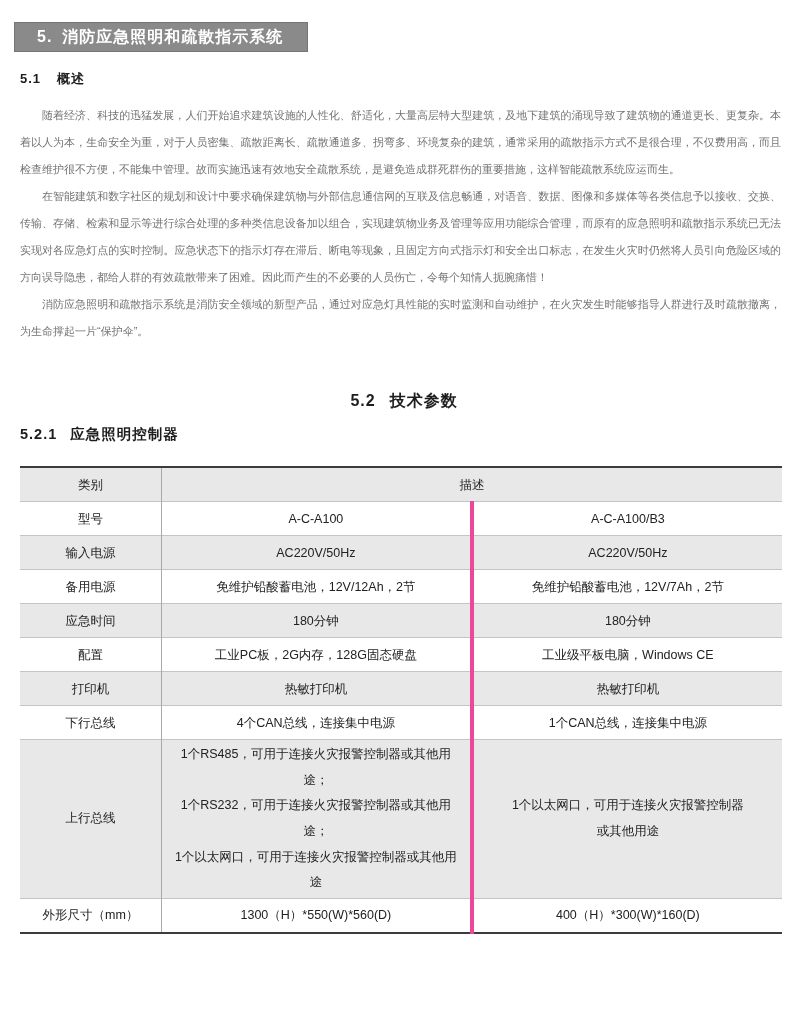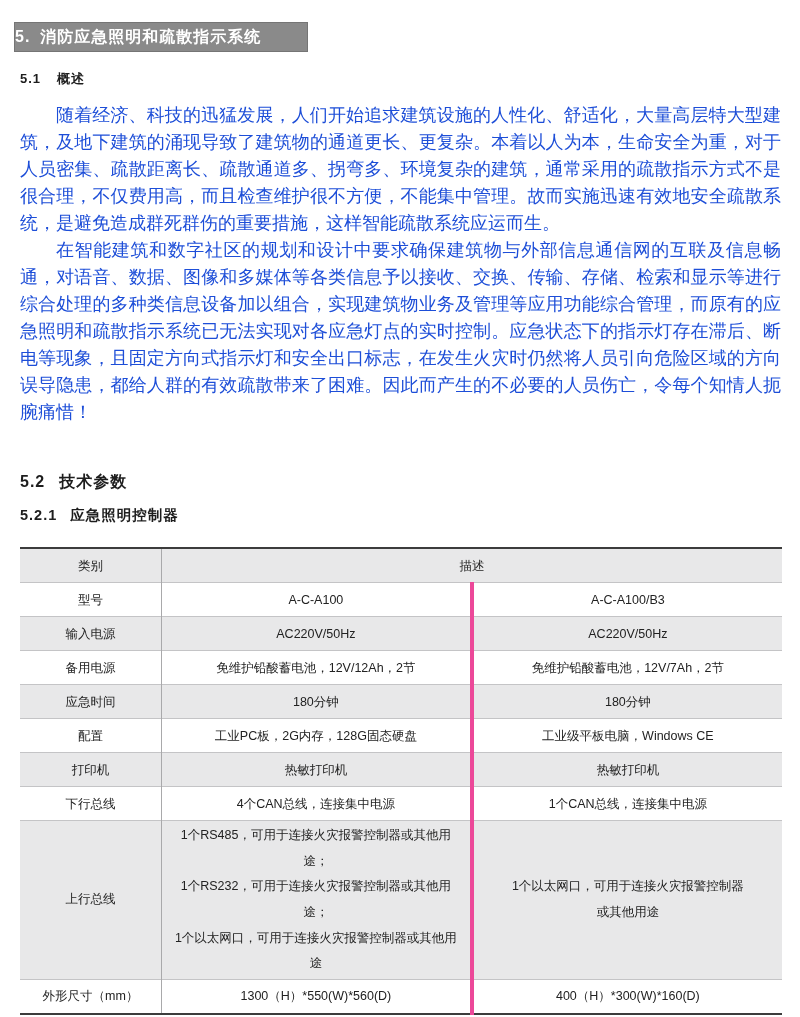--- a/index.html
+++ b/index.html
@@ -21,49 +21,50 @@
     margin: 22px 0 0 14px;
     width: 294px;
     height: 30px;
     background: #8a8a8a;
     border: 1px solid #757575;
     box-sizing: border-box;
     color: #ffffff;
     font-size: 16px;
     font-weight: bold;
     line-height: 28px;
-    padding-left: 0;
+    padding-left: 22px;
     letter-spacing: 1px;
   }
   .section-bar .num { margin-right: 10px; }
   
   .h51 {
     margin: 18px 0 0 20px;
     font-size: 13px;
     font-weight: bold;
     letter-spacing: 1px;
   }
   .h51 .num { margin-right: 16px; }
   
   .body-text {
     margin: 14px 19px 0 20px;
-    font-size: 18px;
+    font-size: 11px;
     line-height: 27px;
     text-align: justify;
-    color: #1d4ed8;
+    color: #737373;
   }
   .body-text p {
     margin: 0;
     text-indent: 2em;
   }
   .h52 {
     margin: 46px 12px 0 20px;
     font-size: 16px;
     font-weight: bold;
     letter-spacing: 1px;
+    text-align: center;
   }
   .h52 .num { margin-right: 14px; }
   .h521 {
     margin: 13px 0 0 20px;
     font-size: 14.5px;
     font-weight: bold;
     letter-spacing: 1px;
   }
   .h521 .num { margin-right: 13px; }
   
@@ -103,20 +104,21 @@
     <span class="num">5.</span><span>消防应急照明和疏散指示系统</span>
   </div>
 
   <div class="h51">
     <span class="num">5.1</span><span>概述</span>
   </div>
 
   <div class="body-text">
     <p>随着经济、科技的迅猛发展，人们开始追求建筑设施的人性化、舒适化，大量高层特大型建筑，及地下建筑的涌现导致了建筑物的通道更长、更复杂。本着以人为本，生命安全为重，对于人员密集、疏散距离长、疏散通道多、拐弯多、环境复杂的建筑，通常采用的疏散指示方式不是很合理，不仅费用高，而且检查维护很不方便，不能集中管理。故而实施迅速有效地安全疏散系统，是避免造成群死群伤的重要措施，这样智能疏散系统应运而生。</p>
     <p>在智能建筑和数字社区的规划和设计中要求确保建筑物与外部信息通信网的互联及信息畅通，对语音、数据、图像和多媒体等各类信息予以接收、交换、传输、存储、检索和显示等进行综合处理的多种类信息设备加以组合，实现建筑物业务及管理等应用功能综合管理，而原有的应急照明和疏散指示系统已无法实现对各应急灯点的实时控制。应急状态下的指示灯存在滞后、断电等现象，且固定方向式指示灯和安全出口标志，在发生火灾时仍然将人员引向危险区域的方向误导隐患，都给人群的有效疏散带来了困难。因此而产生的不必要的人员伤亡，令每个知情人扼腕痛惜！</p>
+    <p>消防应急照明和疏散指示系统是消防安全领域的新型产品，通过对应急灯具性能的实时监测和自动维护，在火灾发生时能够指导人群进行及时疏散撤离，为生命撑起一片“保护伞”。</p>
   </div>
 
   <div class="h52">
     <span class="num">5.2</span><span>技术参数</span>
   </div>
 
   <div class="h521">
     <span class="num">5.2.1</span><span>应急照明控制器</span>
   </div>
 

